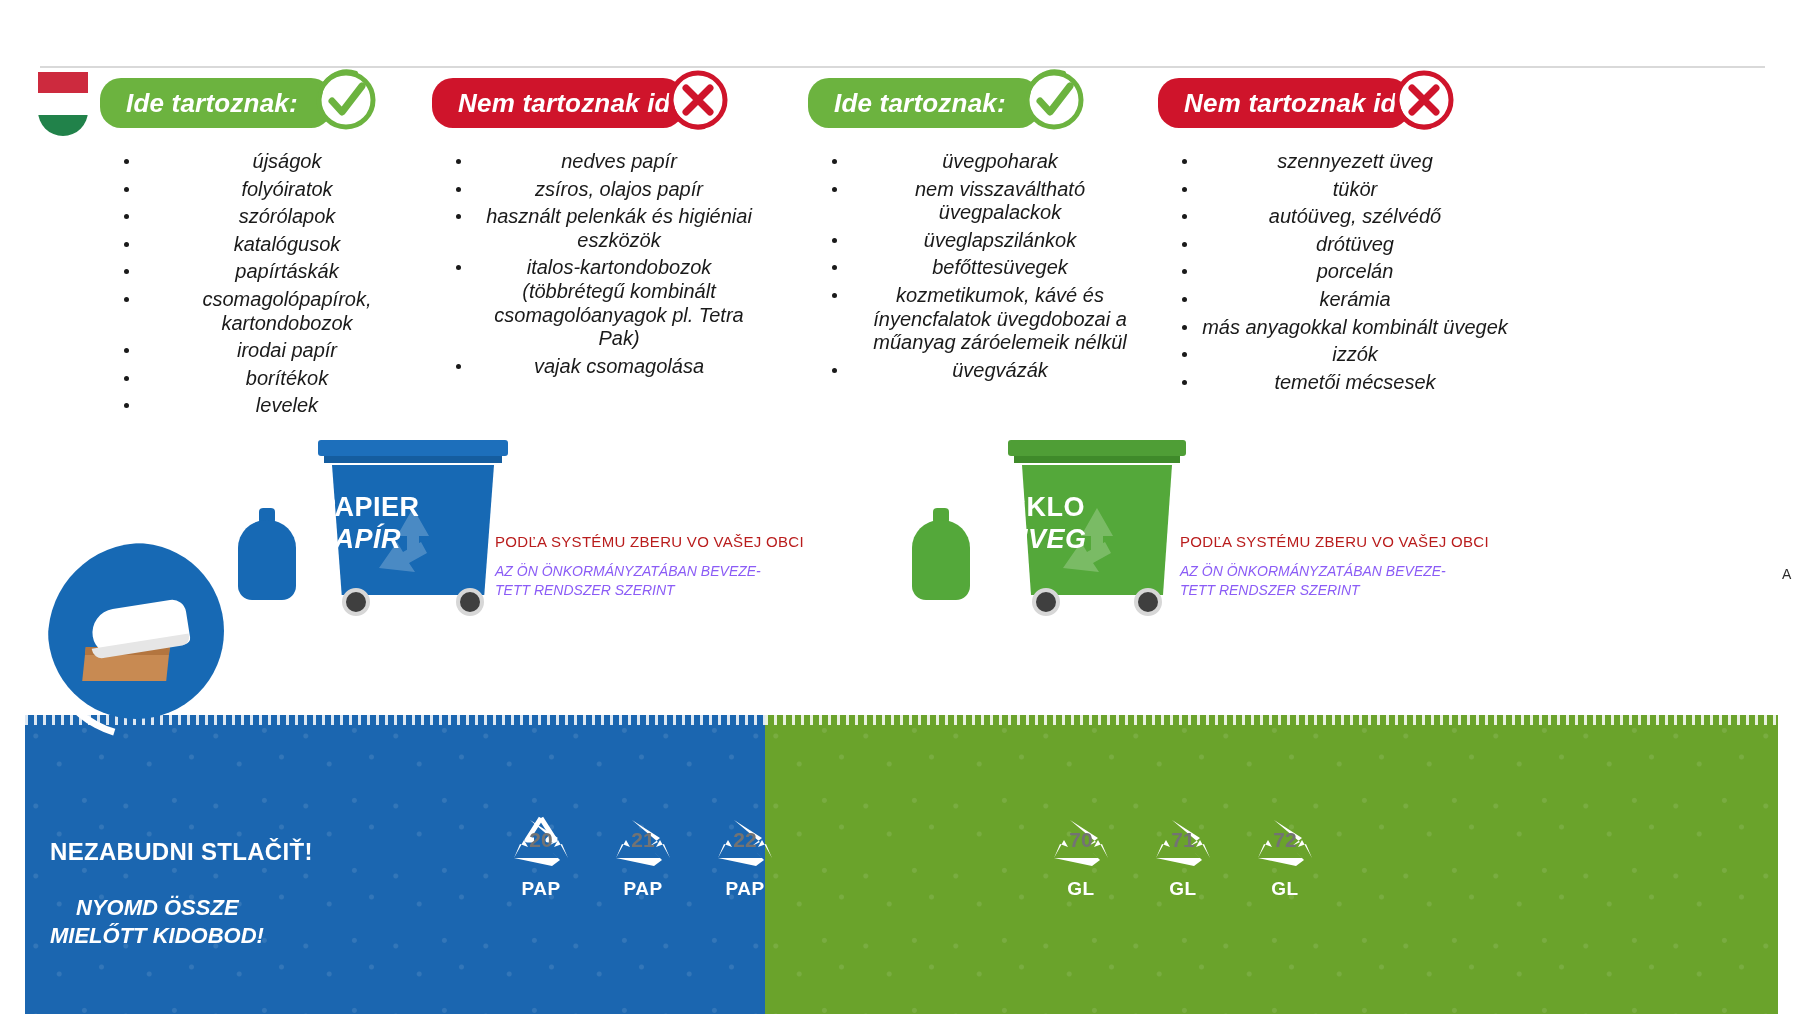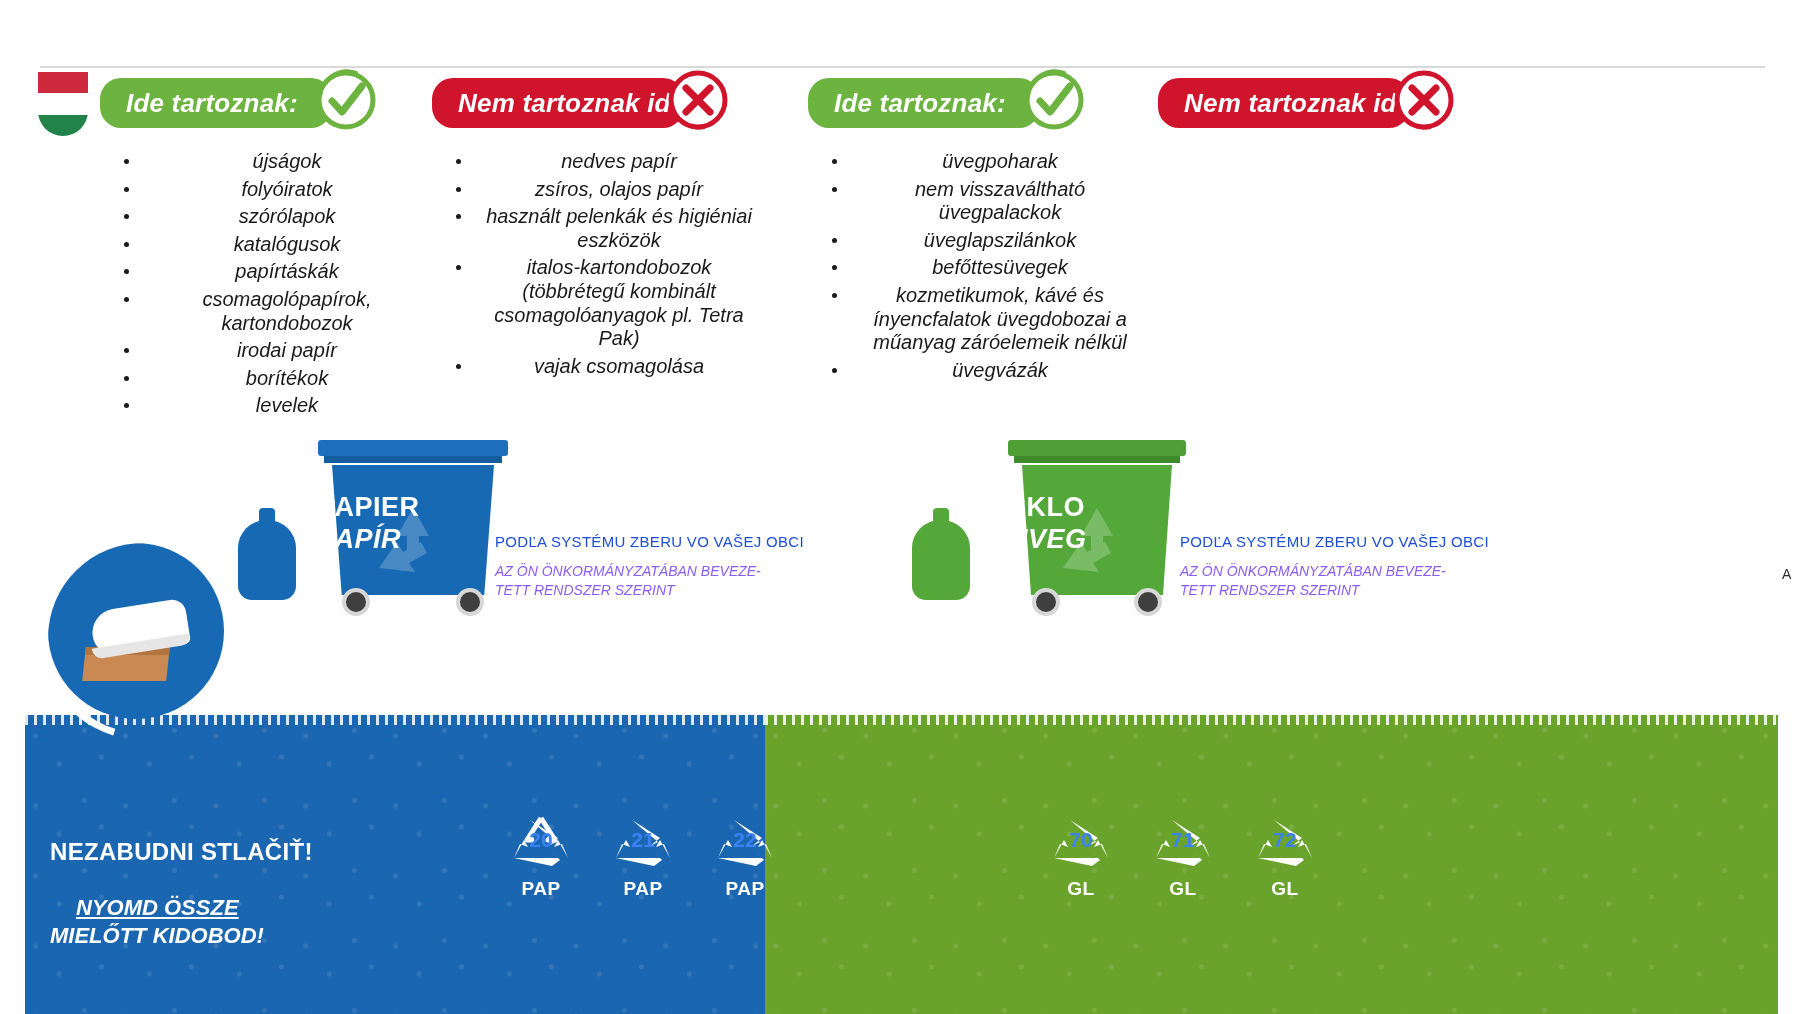--- a/index.html
+++ b/index.html
@@ -138,21 +138,21 @@
     border-radius:28px 28px 14px 14px;
   }
   .bag.b-paper{left:238px;top:508px;}
   .bag.b-paper .knot,.bag.b-paper .sack{background:#1769b4;}
   .bag.b-glass{left:912px;top:508px;}
   .bag.b-glass .knot,.bag.b-glass .sack{background:#54a83a;}
 
   
   .caption{position:absolute;width:290px;}
   .caption .sk{
-    font-size:15px;color:#1d4ed8;letter-spacing:.3px;white-space:nowrap;
+    font-size:15px;color:#b91c1c;letter-spacing:.3px;white-space:nowrap;
   }
   .caption .hu{
     margin-top:12px;font-size:14px;color:#8b5cf6;
     font-style:italic;line-height:1.35;
   }
   .caption.cap-paper{left:495px;top:533px;}
   .caption.cap-glass{left:1180px;top:533px;}
   .edge-a{
     position:absolute;left:1782px;top:566px;font-size:14px;color:#2b2b2b;
   }
@@ -185,32 +185,32 @@
     position:absolute;left:44px;top:98px;width:98px;height:11px;
     background:#e6e6e6;border-radius:0 0 8px 10px;transform:rotate(-9deg);
   }
 
   
   .slogan{position:absolute;color:#ffffff;font-weight:bold;}
   .slogan .sk{font-size:24px;letter-spacing:.3px;}
   .slogan .hu{
     margin-top:28px;font-size:22px;font-style:italic;line-height:1.25;
   }
-  .slogan .hu .l1{display:block;margin-left:26px;text-decoration:underline;}
+  .slogan .hu .l1{display:block;margin-left:26px;}
   .slogan.s-paper{left:50px;top:838px;}
 
   
   .codes{position:absolute;display:flex;gap:20px;}
   .codes.c-paper{left:500px;top:812px;}
   .codes.c-glass{left:1040px;top:812px;}
   .code{width:82px;text-align:center;}
   .code .sym{position:relative;width:82px;height:62px;}
   .code .num{
     position:absolute;left:0;top:16px;width:100%;text-align:center;
-    color:#3b82f6;font-weight:bold;font-size:21px;
+    color:#737373;font-weight:bold;font-size:21px;
   }
   .code .mat{
     margin-top:4px;color:#ffffff;font-weight:bold;font-size:19px;
     letter-spacing:.5px;
   }
 </style>
 </head>
 <body>
 
 <div class="top-rule"></div>
@@ -290,20 +290,31 @@
   <div class="pill red">
     <span class="label">Nem tartoznak ide:</span>
     <span class="mark">
       <svg viewBox="0 0 68 68" width="68" height="68">
         <circle cx="34" cy="34" r="27" fill="#fff" stroke="#cf142b" stroke-width="5"></circle>
         <path d="M22 22 L46 46 M46 22 L22 46" fill="none" stroke="#cf142b" stroke-width="7" stroke-linecap="round"></path>
         <path d="M8 38 A27 27 0 0 0 40 61" fill="none" stroke="#cf142b" stroke-width="4" stroke-linecap="round"></path>
       </svg>
     </span>
   </div>
+  <ul class="items">
+    <li>szennyezett üveg</li>
+    <li>tükör</li>
+    <li>autóüveg, szélvédő</li>
+    <li>drótüveg</li>
+    <li>porcelán</li>
+    <li>kerámia</li>
+    <li>más anyagokkal kombinált üvegek</li>
+    <li>izzók</li>
+    <li>temetői mécsesek</li>
+  </ul>
 </div>
 
 <div class="ground">
   <div class="blue">
       <div class="texture"></div>
     </div>
   <div class="green">
       <div class="texture"></div>
     </div>
 </div>

